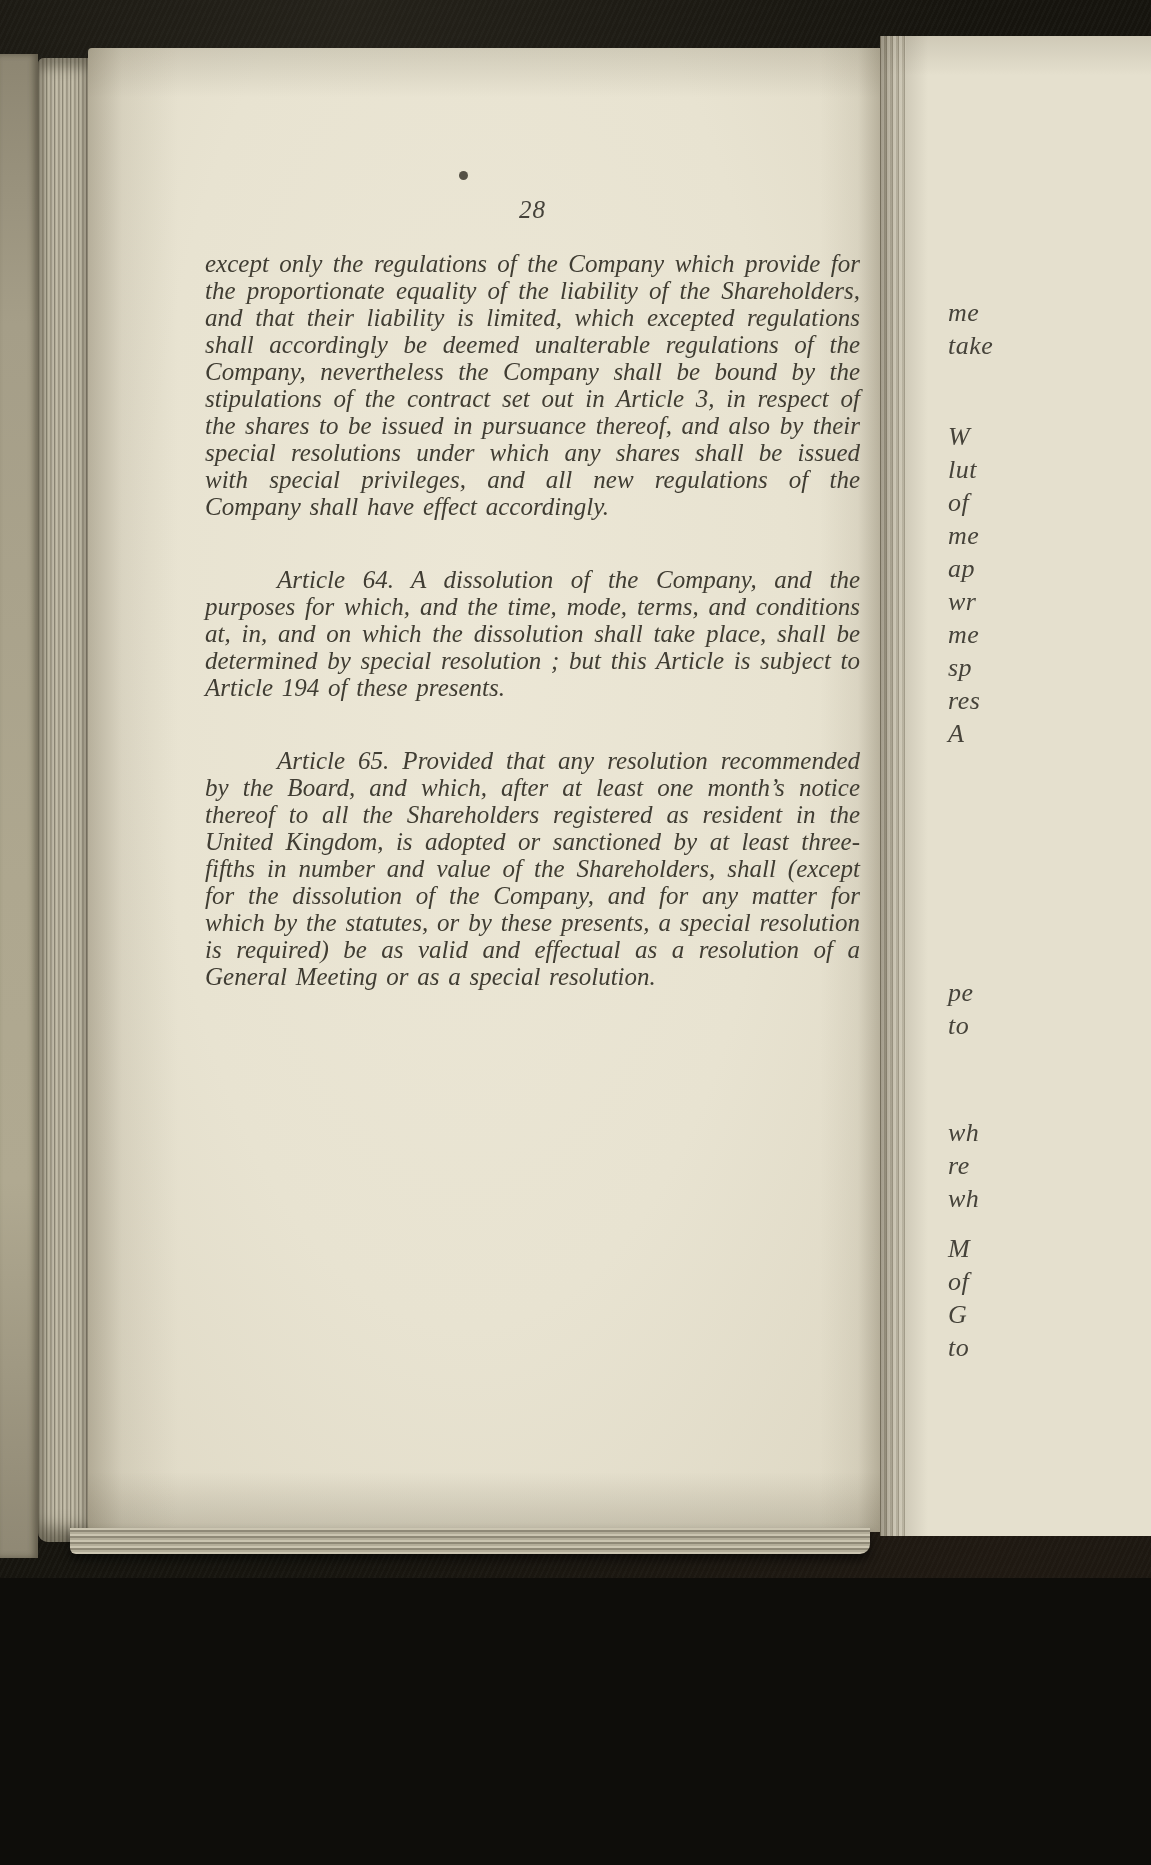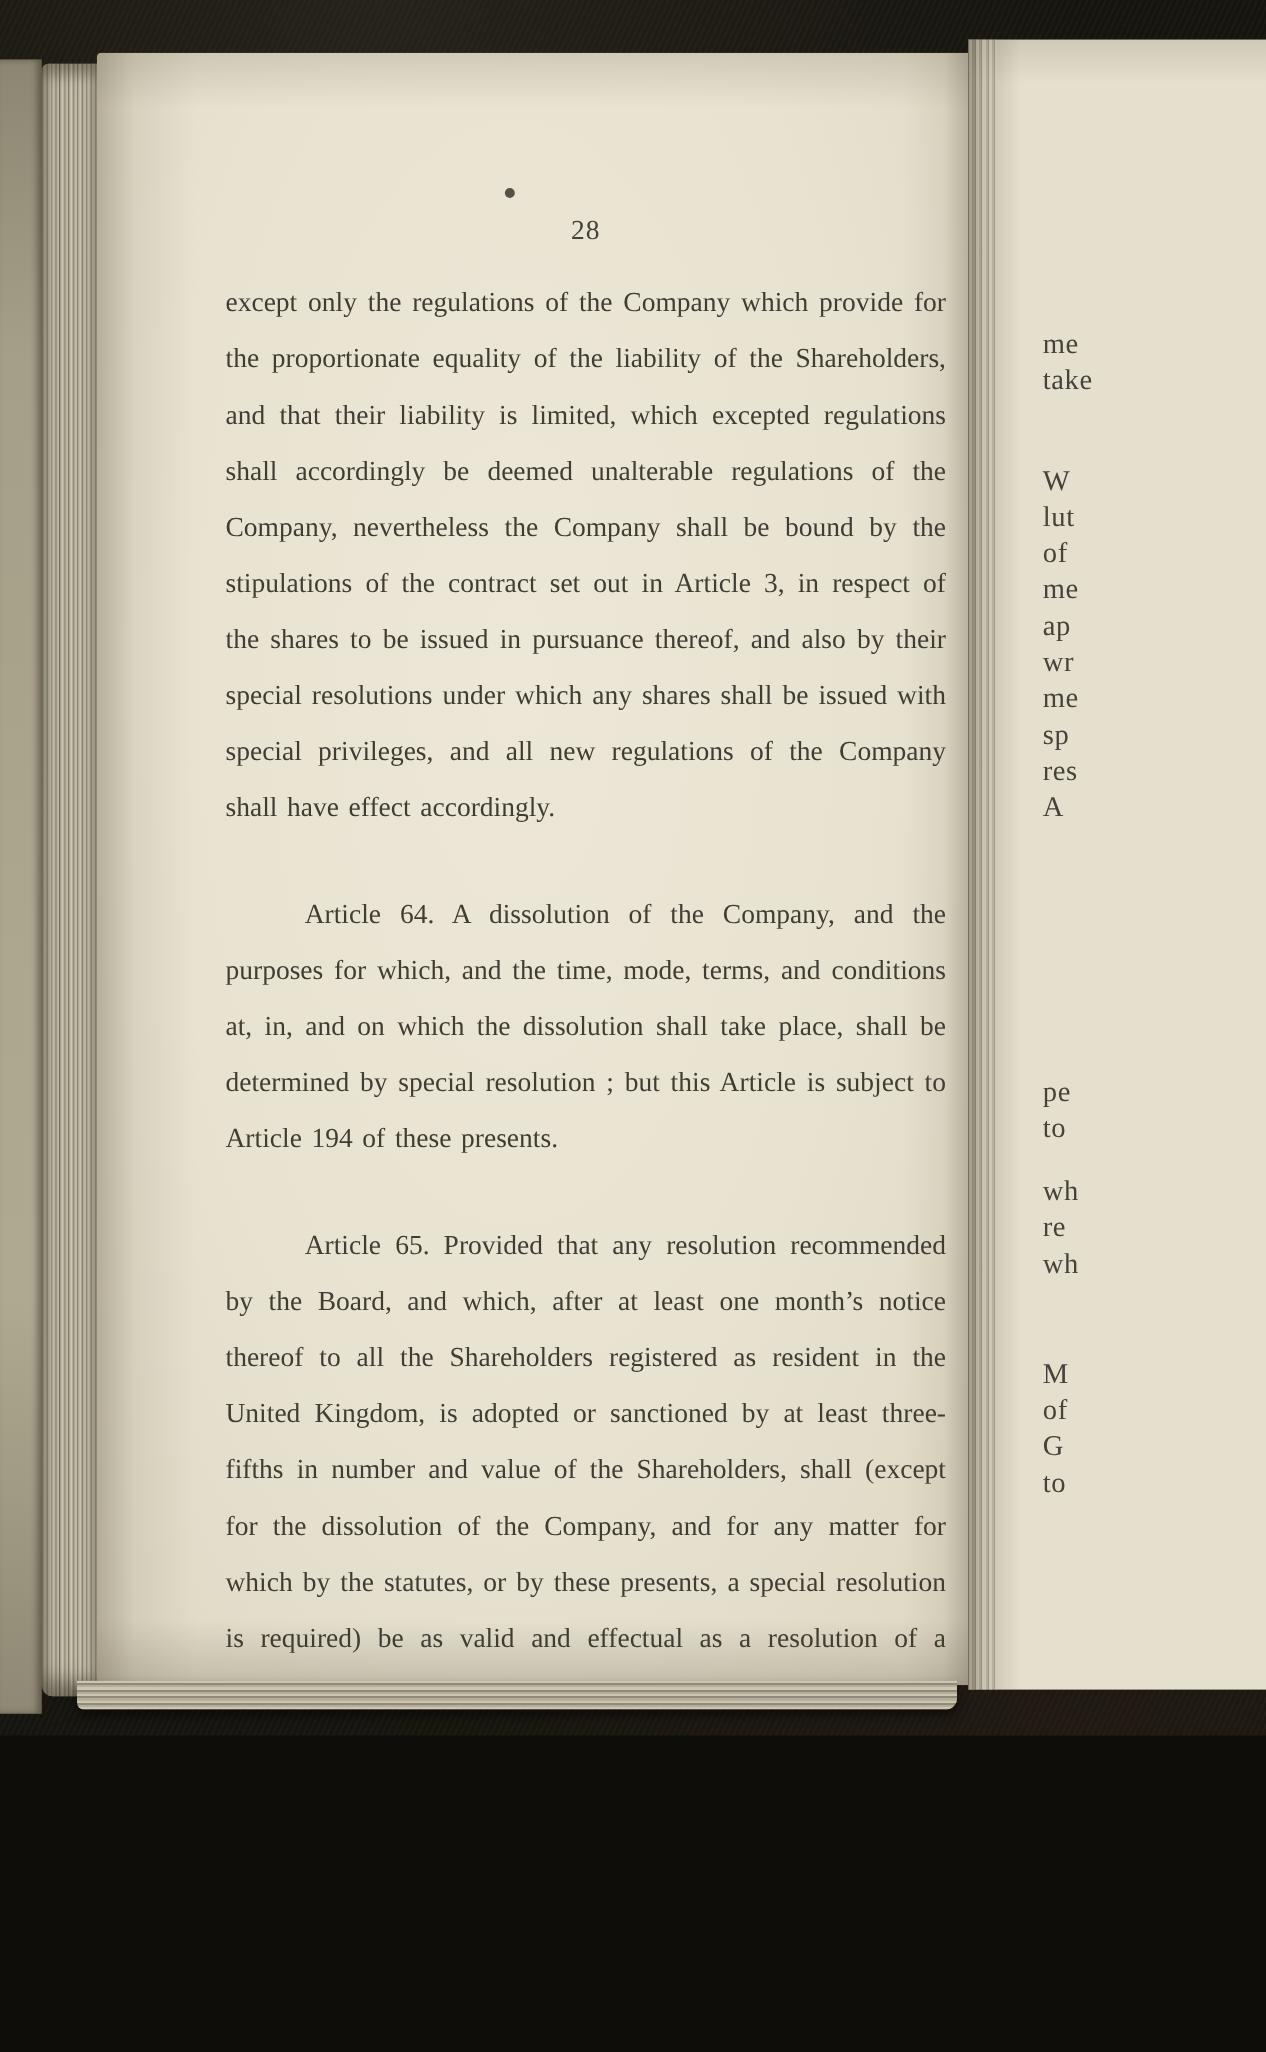--- a/index.html
+++ b/index.html
@@ -11,20 +11,21 @@
     position: relative;
     width: 1151px;
     height: 1578px;
     overflow: hidden;
     background-color: #16140e;
     background-image:
       radial-gradient(ellipse at 30% 0%, rgba(75,70,58,0.28), transparent 55%),
       radial-gradient(ellipse at 85% 100%, rgba(60,40,30,0.25), transparent 50%),
       repeating-linear-gradient(115deg, rgba(255,255,255,0.025) 0 2px, transparent 2px 5px);
     font-family: "Liberation Serif", "DejaVu Serif", serif;
+    font-style: italic;
   }
 
   
   .left-cover-strip {
     position: absolute;
     left: 0; top: 54px; width: 38px; bottom: 20px;
     background: linear-gradient(180deg, #8d8672 0%, #a59e88 18%, #aea78f 55%, #b0a991 75%, #8f8874 100%);
     box-shadow: inset -4px 0 6px rgba(40,35,25,0.45);
   }
 
@@ -67,21 +68,21 @@
   }
   .page-number {
     text-align: center;
     font-size: 25px;
     letter-spacing: 1px;
     margin: 0 0 26px 0;
     color: #45423a;
   }
   .para {
     font-size: 25px;
-    line-height: 51px;
+    line-height: 27px;
     text-align: justify;
     word-spacing: 0.10em;
     margin: 0 0 46px 0;
   }
   .para.indent {
     text-indent: 72px;
   }
 
   
   .adjacent-page {
@@ -164,21 +165,21 @@
         <div>wr</div>
         <div>me</div>
         <div>sp</div>
         <div>res</div>
         <div>A</div>
       </div>
       <div class="frag-group" style="top: 976px;">
         <div>pe</div>
         <div>to</div>
       </div>
-      <div class="frag-group" style="top: 1066px;">
+      <div class="frag-group" style="top: 1116px;">
         <div>wh</div>
         <div>re</div>
         <div>wh</div>
       </div>
       <div class="frag-group" style="top: 1232px;">
         <div>M</div>
         <div>of</div>
         <div>G</div>
         <div>to</div>
       </div>

